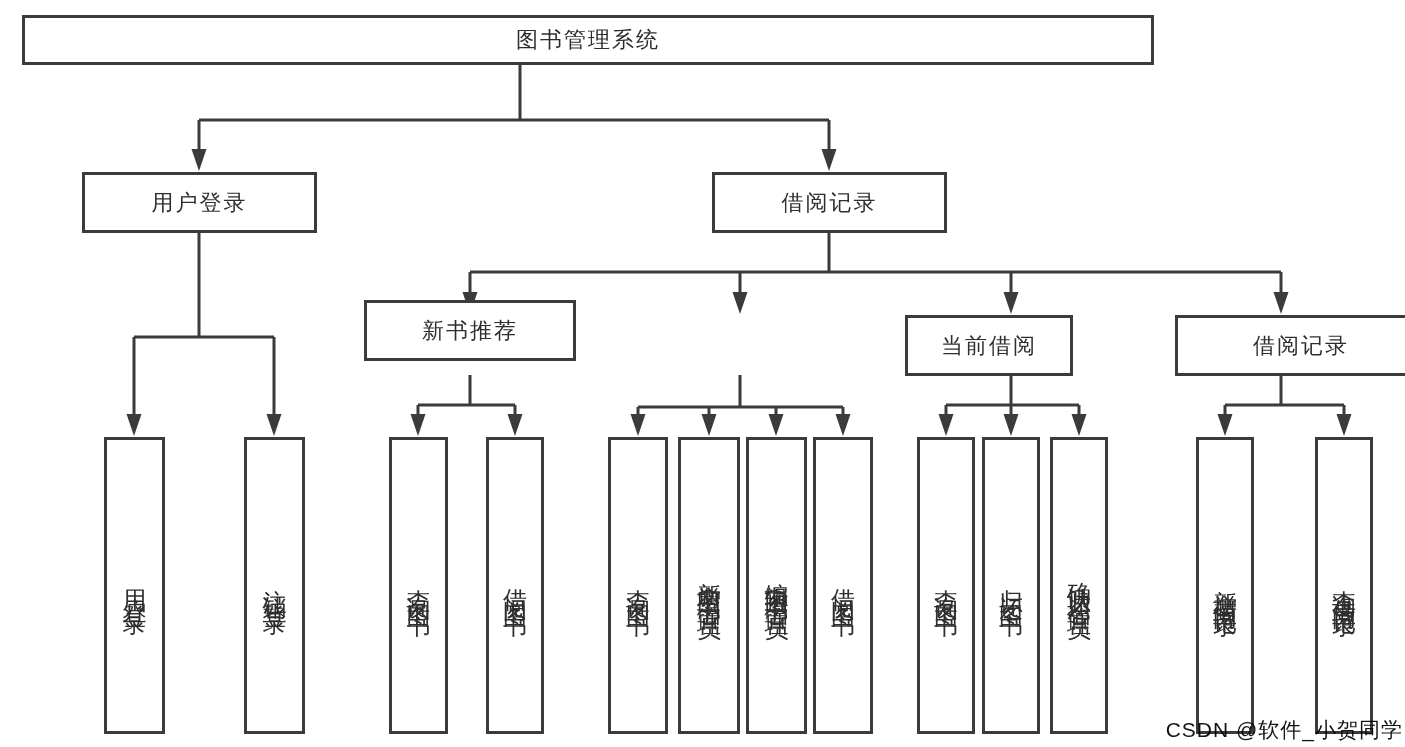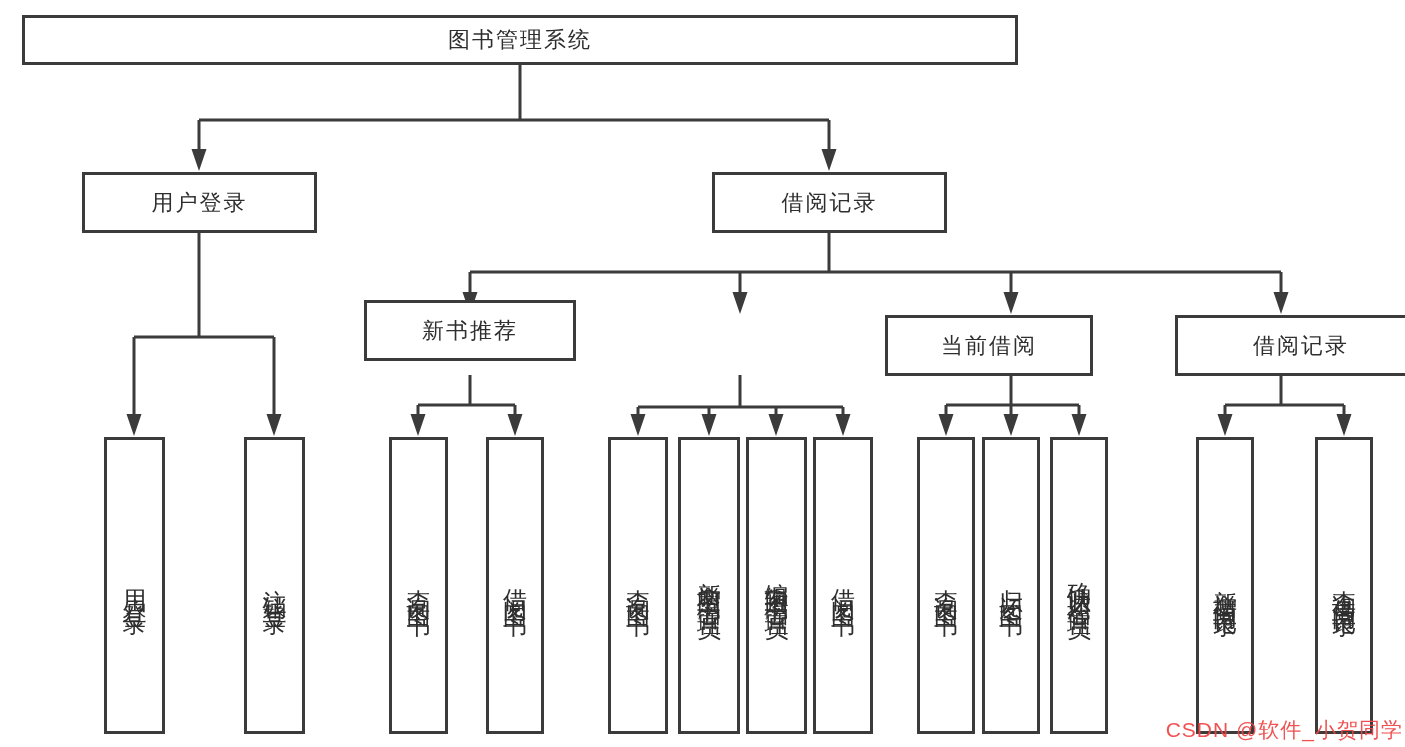--- a/index.html
+++ b/index.html
@@ -15,21 +15,21 @@
   .hnode span{
     font-size:22px;letter-spacing:2px;color:#2e2e2e;white-space:nowrap;line-height:1;
   }
   .vnode{top:437px;height:297px;}
   .vnode span{
     writing-mode:vertical-rl;text-orientation:mixed;
     font-size:24px;letter-spacing:8px;color:#2e2e2e;white-space:nowrap;line-height:1;
   }
   .vnode span.long{letter-spacing:5px;}
   .watermark{
-    position:absolute;right:2px;top:716px;font-size:21px;color:#ef4444;
+    position:absolute;right:2px;top:716px;font-size:21px;color:#000000;
     letter-spacing:1px;opacity:.92;white-space:nowrap;
   }
 </style>
 </head>
 <body>
 
 <div class="canvas">
 
   <svg class="connectors" width="1405" height="747" viewBox="0 0 1405 747" aria-hidden="true">
 
@@ -73,35 +73,35 @@
       M768.5,414 L783.5,414 L776,436 Z
       M835.5,414 L850.5,414 L843,436 Z
       M938.5,414 L953.5,414 L946,436 Z
       M1003.5,414 L1018.5,414 L1011,436 Z
       M1071.5,414 L1086.5,414 L1079,436 Z
       M1217.5,414 L1232.5,414 L1225,436 Z
       M1336.5,414 L1351.5,414 L1344,436 Z
     "></path>
   </svg>
 
-  <div class="hnode" style="left:22px;top:15px;width:996px;height:50px">
+  <div class="hnode" style="left:22px;top:15px;width:1132px;height:50px">
     <span>图书管理系统</span>
   </div>
 
   <div class="hnode" style="left:82px;top:172px;width:235px;height:61px">
     <span>用户登录</span>
   </div>
   <div class="hnode" style="left:712px;top:172px;width:235px;height:61px">
     <span>借阅记录</span>
   </div>
 
   <div class="hnode" style="left:364px;top:300px;width:212px;height:61px">
     <span>新书推荐</span>
   </div>
-  <div class="hnode" style="left:885px;top:315px;width:208px;height:61px">
+  <div class="hnode" style="left:905px;top:315px;width:168px;height:61px">
     <span>当前借阅</span>
   </div>
   <div class="hnode" style="left:1175px;top:315px;width:252px;height:61px">
     <span>借阅记录</span>
   </div>
 
   <div class="vnode" style="left:104px;width:61px">
     <span>用户登录</span>
   </div>
   <div class="vnode" style="left:244px;width:61px">

